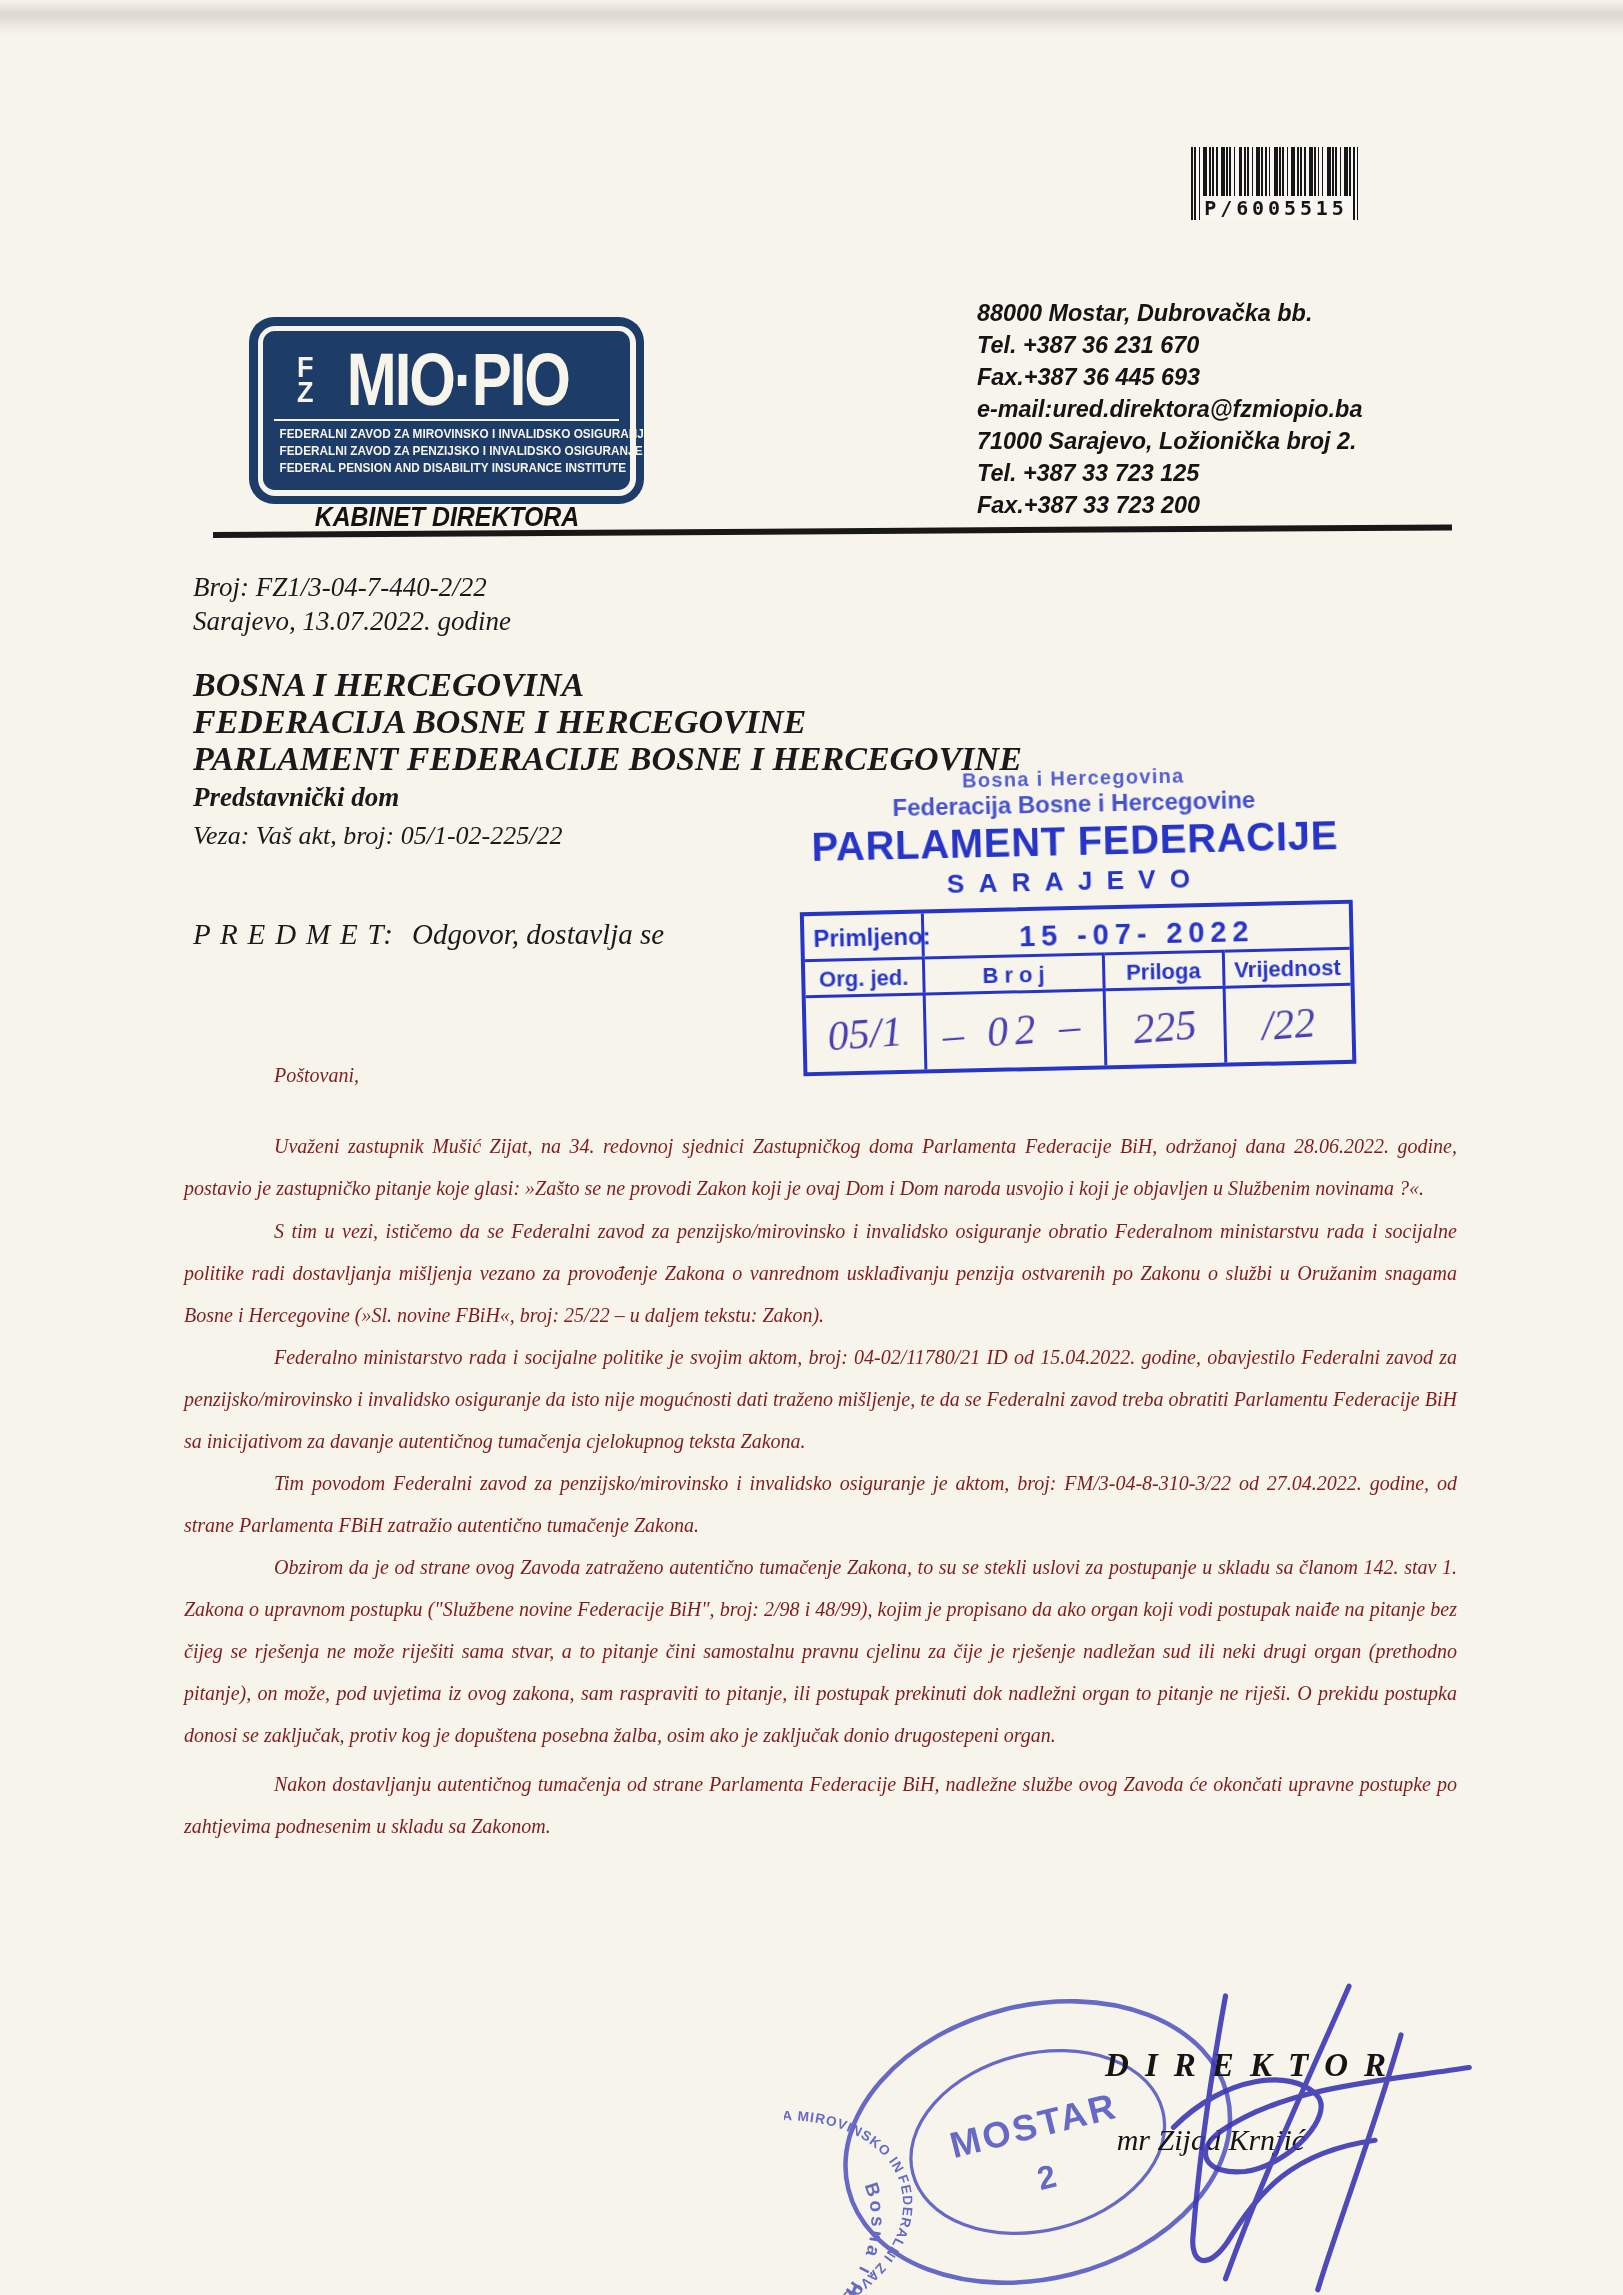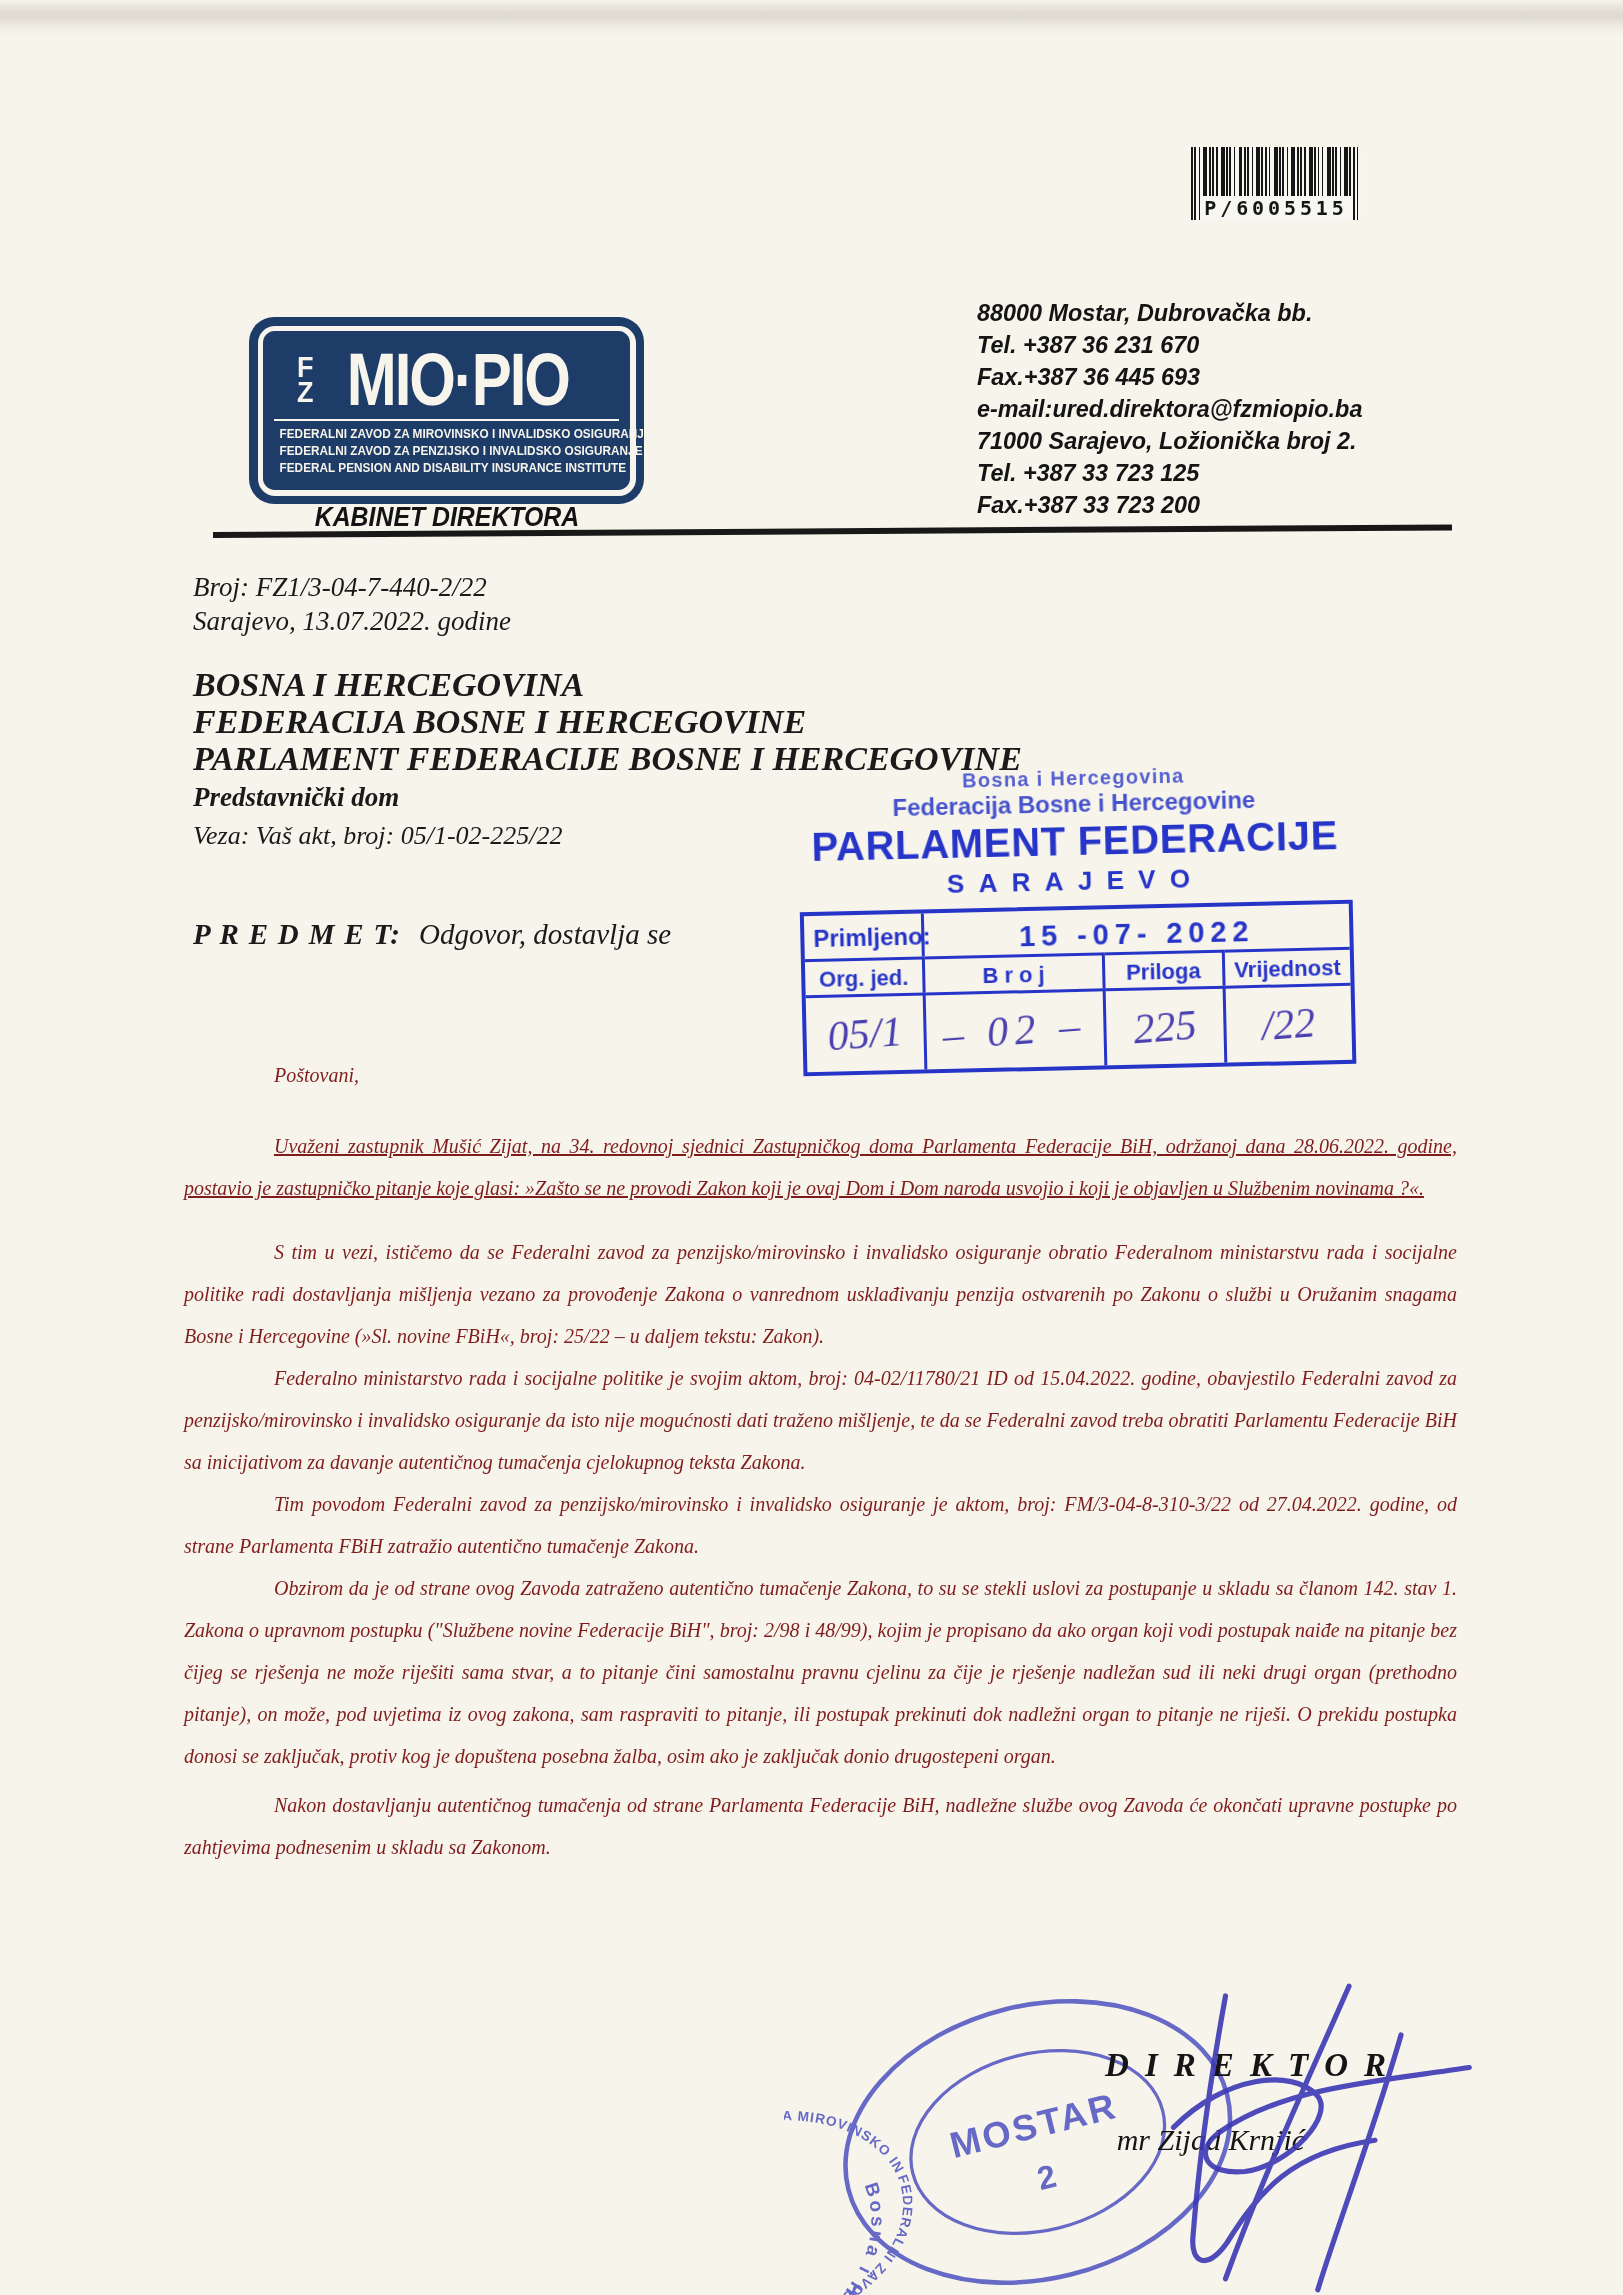--- a/index.html
+++ b/index.html
@@ -47,29 +47,29 @@
 
   
   .refblock{left:193px;top:570px;font-style:italic;font-size:27px;line-height:34px;white-space:nowrap;}
   .addr{left:193px;top:666px;white-space:nowrap;}
   .addr-l1{font-style:italic;font-weight:bold;font-size:34px;line-height:37px;}
   .addr-l4{font-style:italic;font-weight:bold;font-size:27px;line-height:36px;margin-top:2px;}
   .addr-veza{font-style:italic;font-size:26px;margin-top:5.9px;}
 
   
   .predmet{left:193px;top:918px;white-space:nowrap;font-size:29px;}
-  .predmet .lbl{font-style:italic;font-weight:bold;letter-spacing:1.3px;}
+  .predmet .lbl{font-style:italic;font-weight:normal;letter-spacing:1.3px;}
   .predmet .val{font-style:italic;margin-left:10.4px;}
 
   
   .body-text{left:184px;top:1054px;width:1273px;font-style:italic;font-size:20px;line-height:42px;
     text-align:justify;color:#7f1d1d;}
   .body-text p{margin:0;text-indent:90px;}
   .body-text .salut{margin-bottom:29px;}
-  .body-text .p1{margin-bottom:22px;text-decoration:underline;}
+  .body-text .p1{margin-bottom:1px;}
   .body-text .p5{margin-bottom:6.5px;}
 
   
   .rstamp{left:800px;top:767px;width:553px;transform:rotate(-1.3deg);color:#2635c8;
     text-align:center;font-family:"Liberation Sans",sans-serif;}
   .rs1{font-weight:bold;font-size:20px;letter-spacing:1.3px;opacity:.78;filter:blur(0.5px);}
   .rs2{font-weight:bold;font-size:24px;opacity:.85;filter:blur(0.5px);}
   .rs3{font-weight:bold;font-size:40px;letter-spacing:0.7px;margin-top:1.3px;filter:blur(0.3px);}
   .rs4{font-weight:bold;font-size:26px;letter-spacing:14.3px;margin-top:1.3px;filter:blur(0.3px);}
   .rs-table{margin-top:9px;border:4.6px solid currentColor;display:grid;

